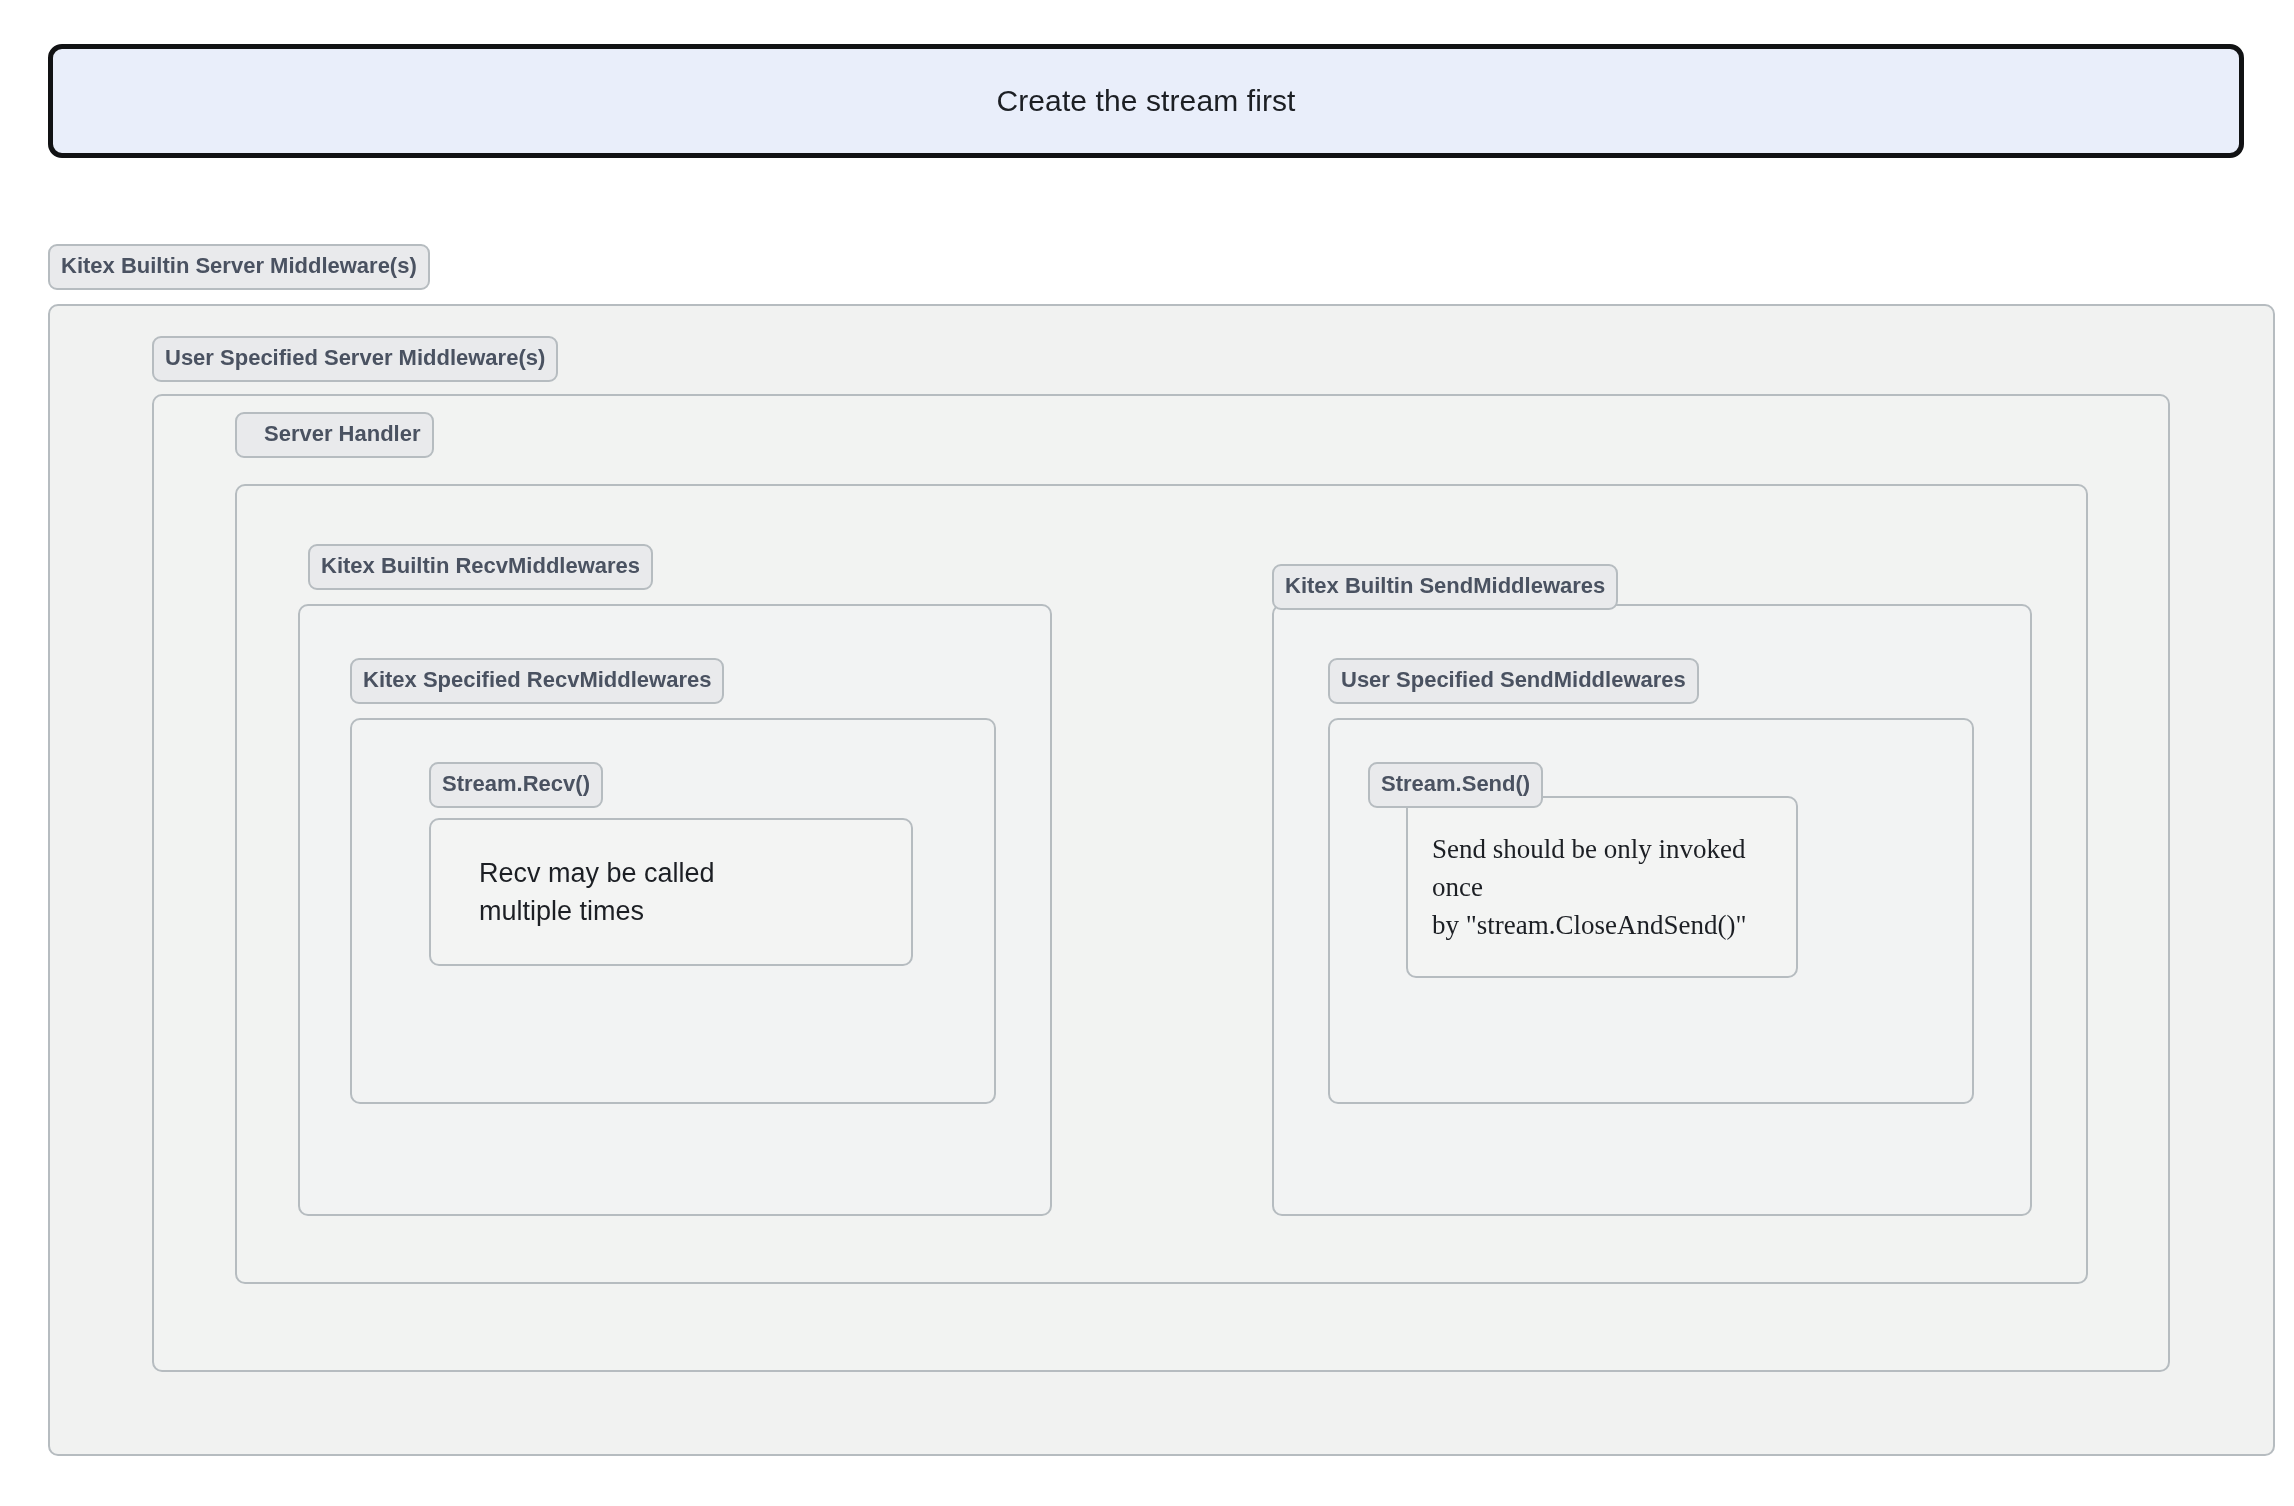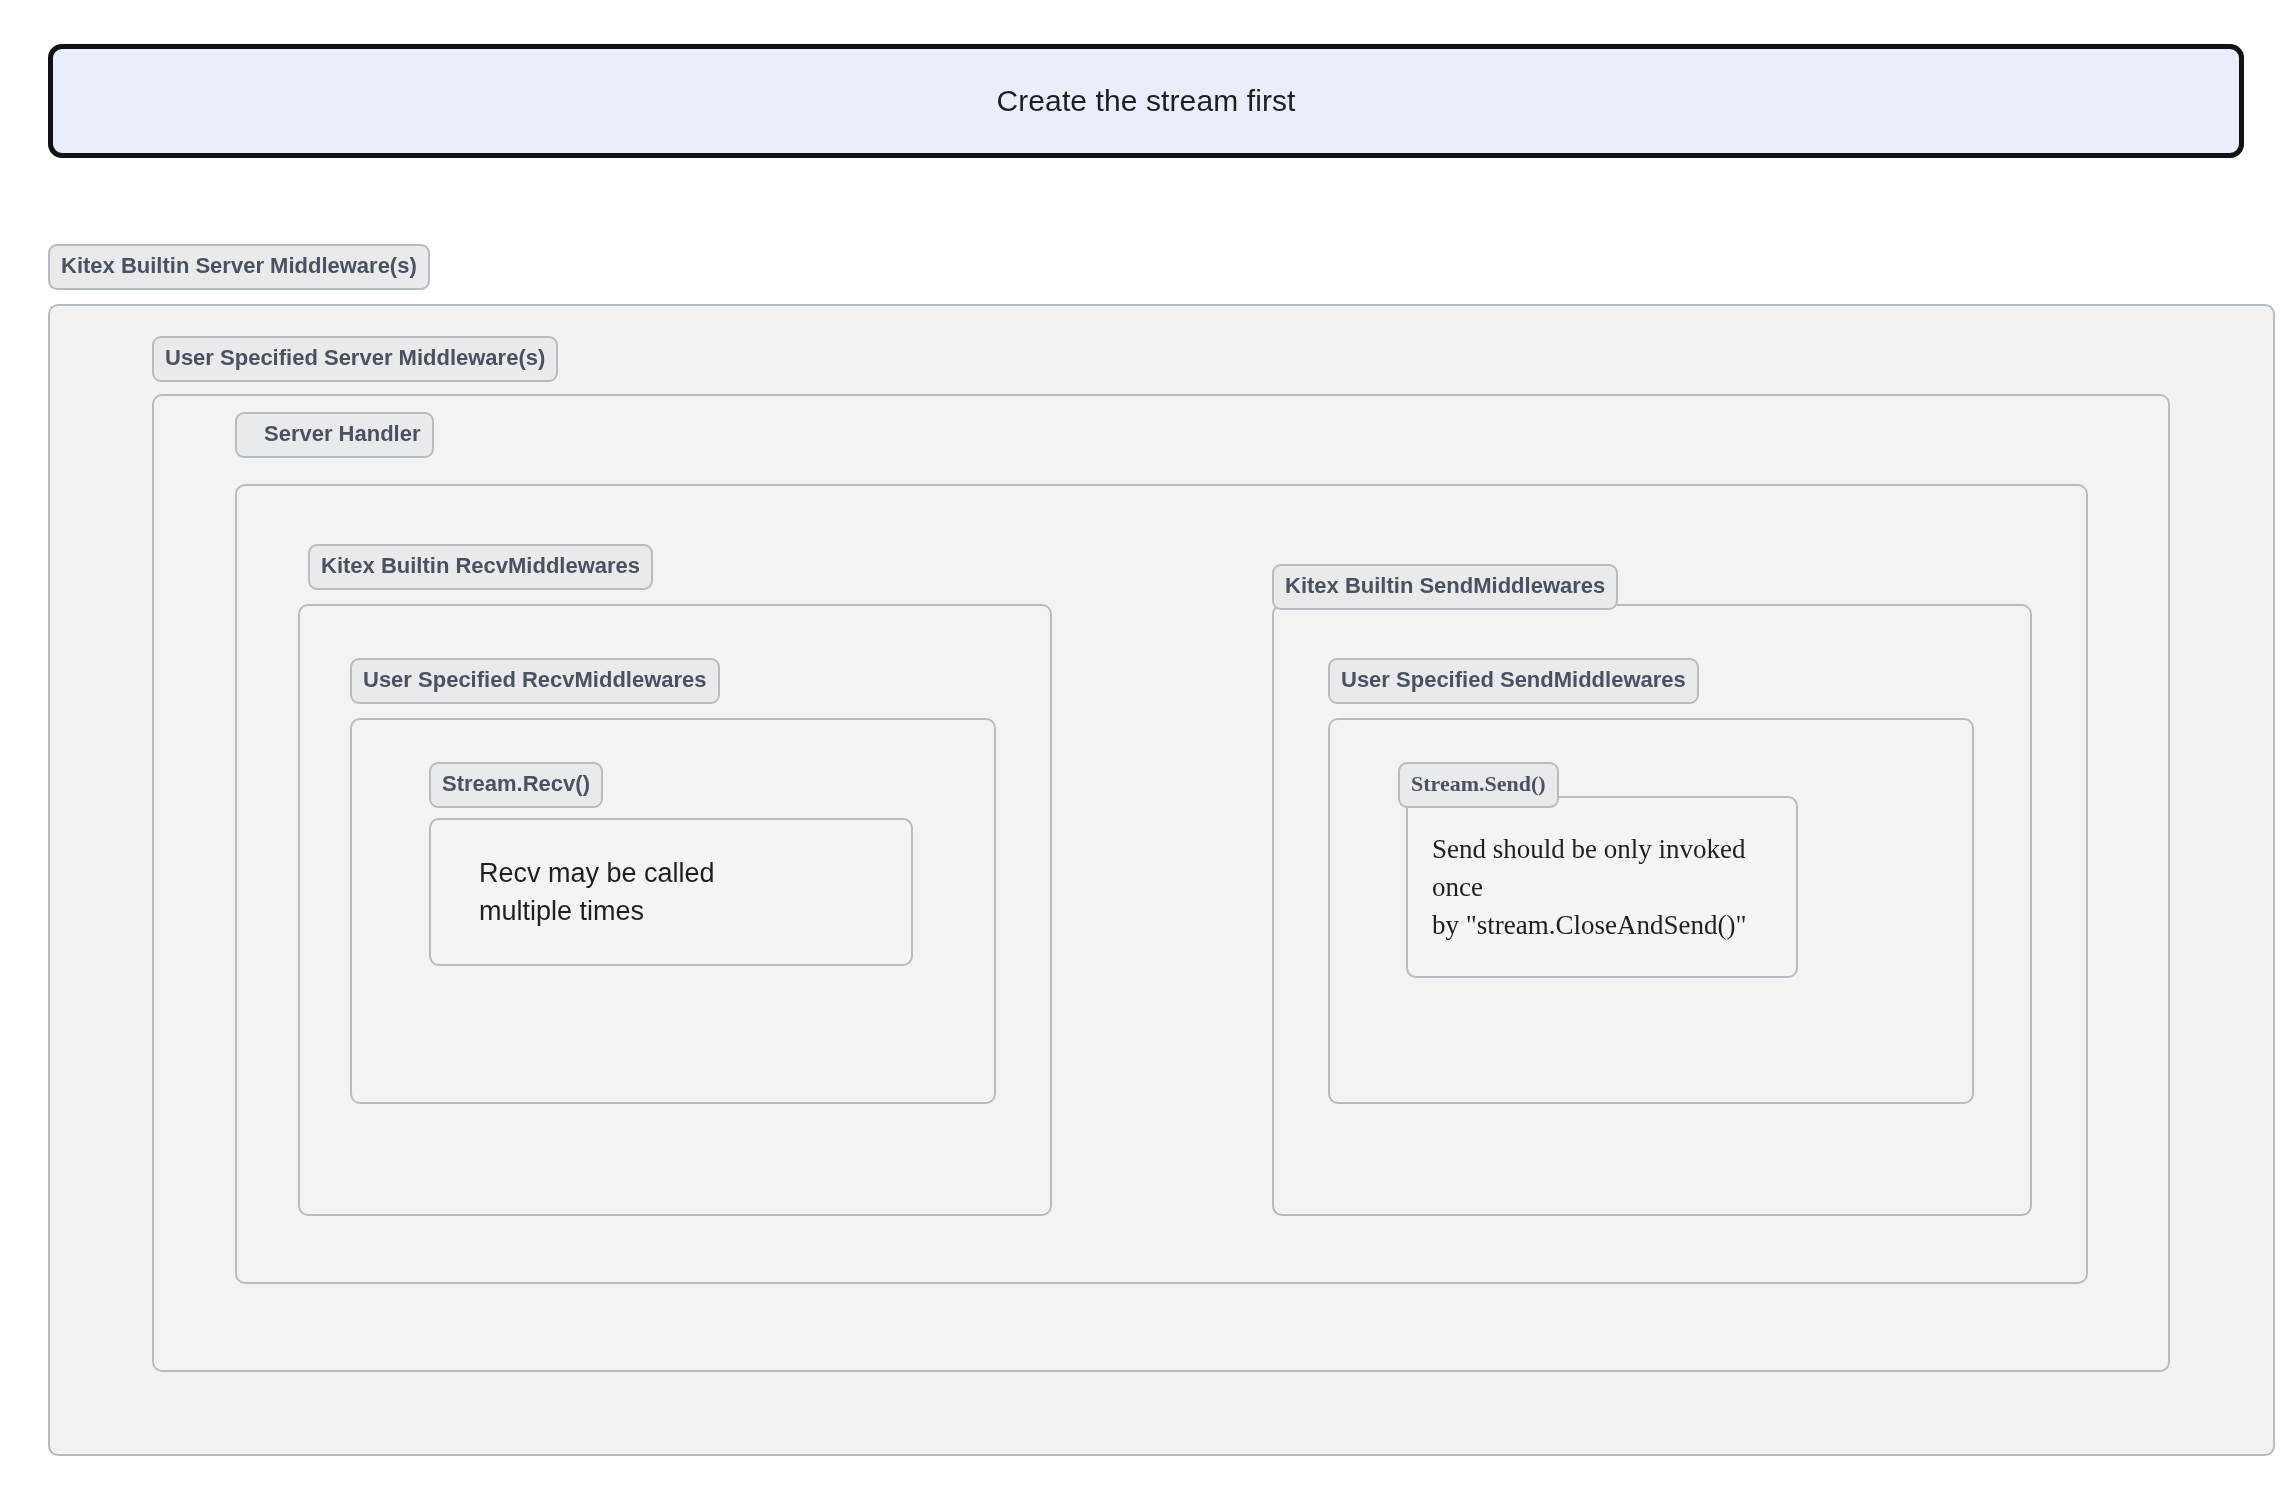--- a/index.html
+++ b/index.html
@@ -106,21 +106,21 @@
 <div class="pill" style="left:235px; top:412px;padding-left:27px;">Server Handler</div>
 
 <div class="box lvl4" style="left:235px; top:484px; width:1853px; height:800px;">
 </div>
 
 <div class="pill" style="left:308px; top:544px;">Kitex Builtin RecvMiddlewares</div>
 
 <div class="box lvl5" style="left:298px; top:604px; width:754px; height:612px;">
 </div>
 
-<div class="pill" style="left:350px; top:658px;">User Specified RecvMiddlewares</div>
+<div class="pill" style="left:350px; top:658px;">Kitex Specified RecvMiddlewares</div>
 
 <div class="box lvl6" style="left:350px; top:718px; width:646px; height:386px;">
 </div>
 
 <div class="pill" style="left:429px; top:762px;">Stream.Recv()</div>
 
 <div class="note" style="left:429px; top:818px; width:484px; height:148px;padding-left:48px;">
   <div class="note-text">Recv may be called
 multiple times</div>
 </div>
@@ -128,18 +128,18 @@
 <div class="pill" style="left:1272px; top:544px;margin-top:20px;">Kitex Builtin SendMiddlewares</div>
 
 <div class="box lvl5" style="left:1272px; top:604px; width:760px; height:612px;">
 </div>
 
 <div class="pill" style="left:1328px; top:658px;">User Specified SendMiddlewares</div>
 
 <div class="box lvl6" style="left:1328px; top:718px; width:646px; height:386px;">
 </div>
 
-<div class="pill" style="left:1398px; top:762px;font-family:Liberation Serif, serif;">Stream.Send()</div>
+<div class="pill" style="left:1368px; top:762px;">Stream.Send()</div>
 
 <div class="note" style="left:1406px; top:796px; width:392px; height:182px;font-family:Liberation Serif, serif;">
   <div class="note-text">Send should be only invoked once
 by "stream.CloseAndSend()"</div>
 </div>
 
 </body></html>

